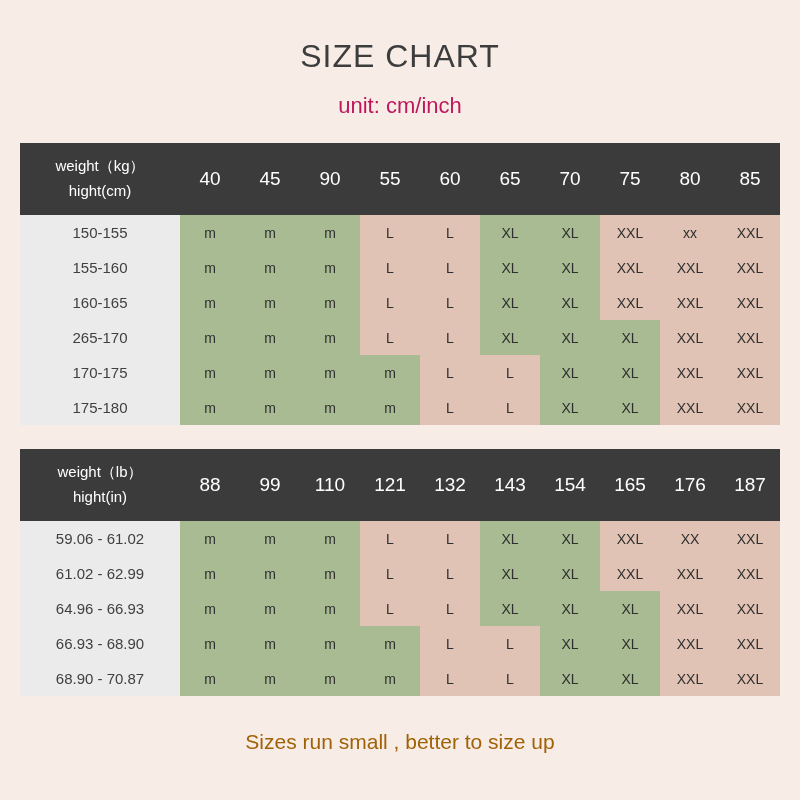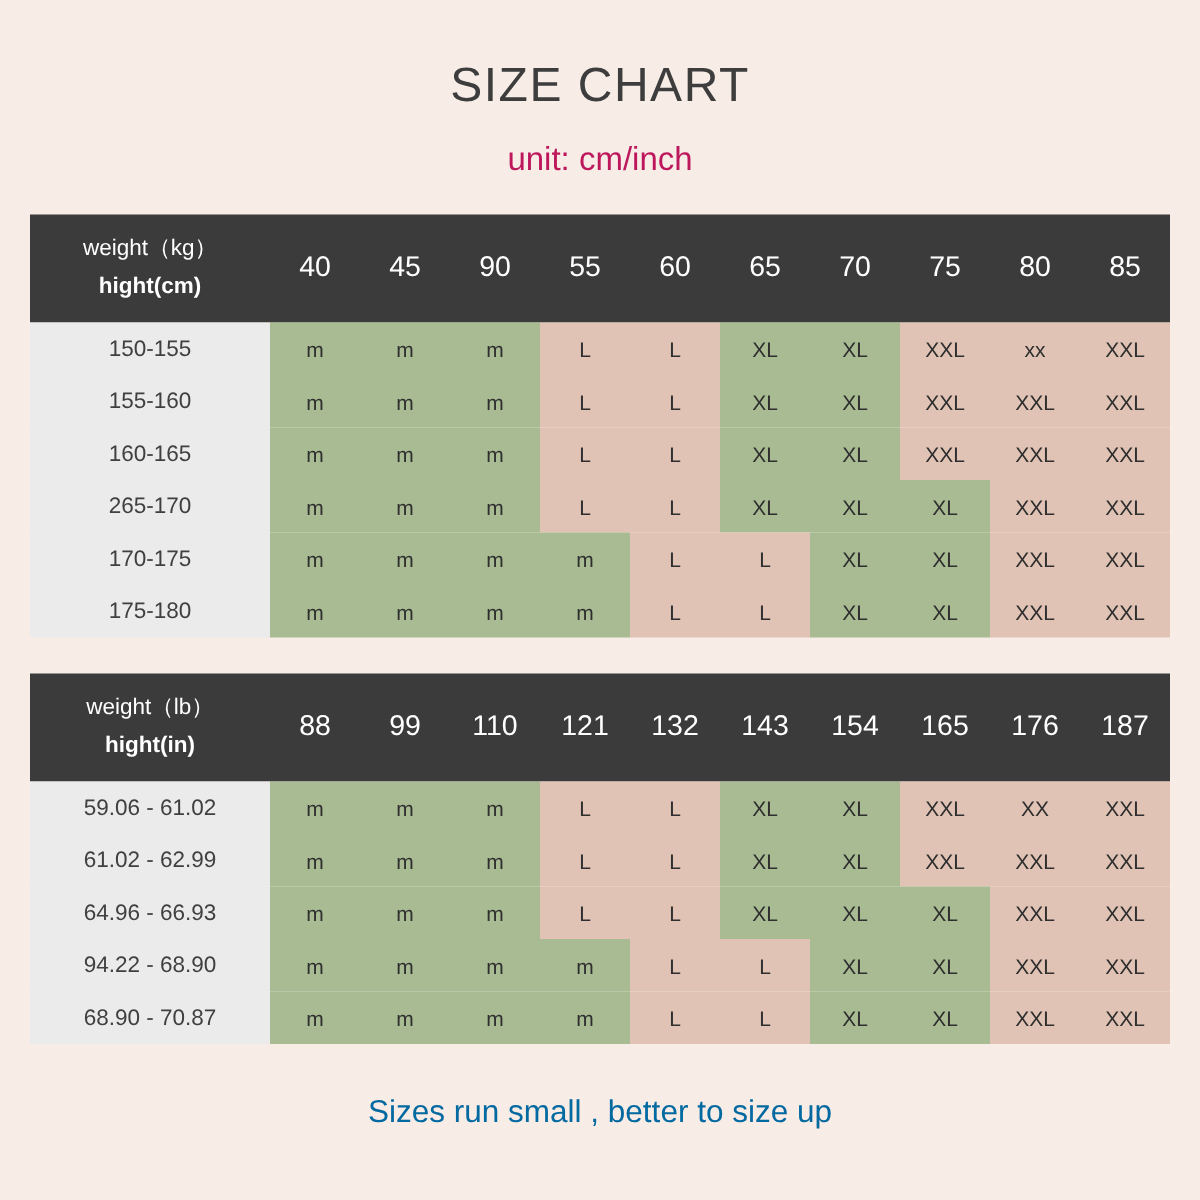--- a/index.html
+++ b/index.html
@@ -61,39 +61,39 @@
     font-weight: normal;
     height: 72px;
   }
   th.corner {
     width: 148px;
     font-size: 15px;
     line-height: 1.65;
     padding: 0 6px;
   }
   th.corner .l1 { display: block; font-weight: normal; }
-  th.corner .l2 { display: block; font-weight: bold; }
+  th.corner .l2 { display: block; font-weight: normal; }
   thead th.num {
     font-size: 19px;
   }
   td.rowhead {
     background: #ebebeb;
     color: #404040;
     font-size: 15px;
   }
   td.cell {
     font-size: 14px;
     color: #2f2f2f;
   }
   .g { background: #a8bb92; }
   .p { background: #e0c3b4; }
   .footer {
     text-align: center;
     font-size: 21px;
-    color: #0369a1;
+    color: #a16207;
     margin-top: 34px;
   }
 </style>
 </head>
 <body>
 
 <div class="page">
 
   <h1 class="title">SIZE CHART</h1>
   <div class="subtitle">unit: cm/inch</div>
@@ -255,21 +255,21 @@
           <td class="cell g">m</td>
           <td class="cell p">L</td>
           <td class="cell p">L</td>
           <td class="cell g">XL</td>
           <td class="cell g">XL</td>
           <td class="cell g">XL</td>
           <td class="cell p">XXL</td>
           <td class="cell p">XXL</td>
         </tr>
         <tr>
-          <td class="rowhead">94.22 - 68.90</td>
+          <td class="rowhead">66.93 - 68.90</td>
           <td class="cell g">m</td>
           <td class="cell g">m</td>
           <td class="cell g">m</td>
           <td class="cell g">m</td>
           <td class="cell p">L</td>
           <td class="cell p">L</td>
           <td class="cell g">XL</td>
           <td class="cell g">XL</td>
           <td class="cell p">XXL</td>
           <td class="cell p">XXL</td>

